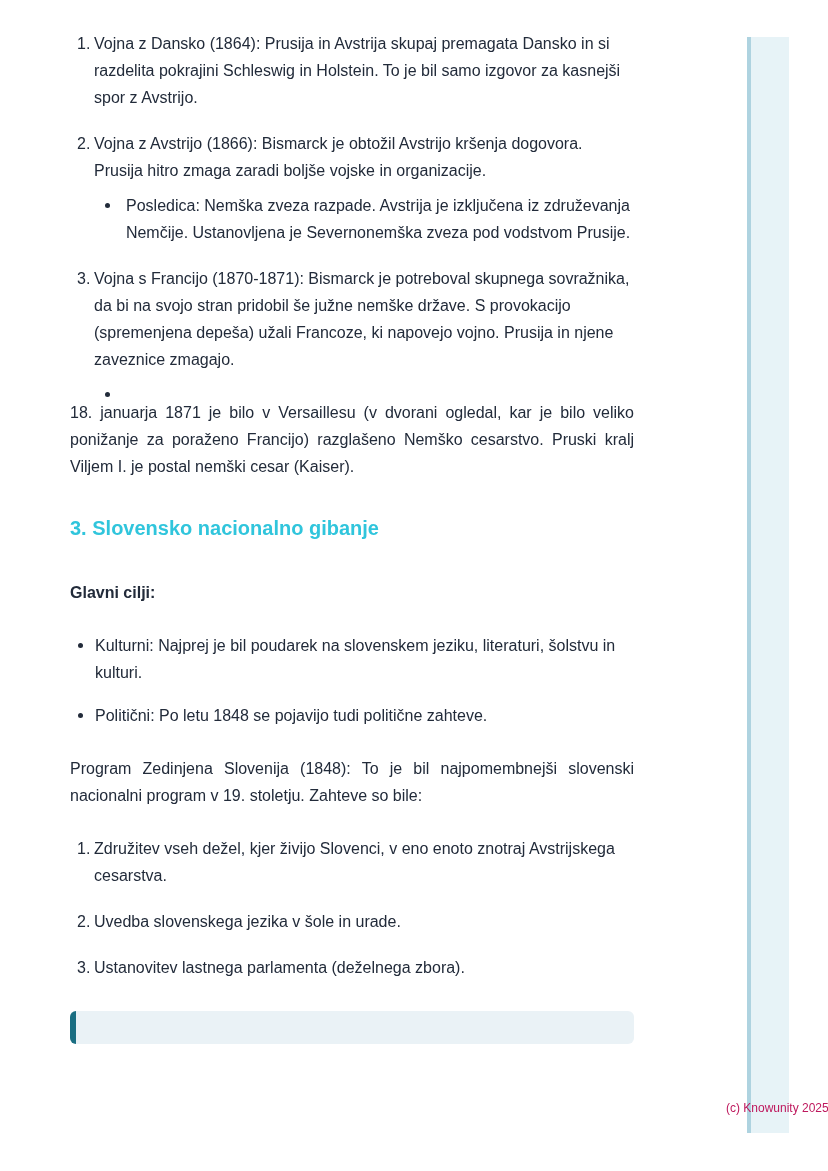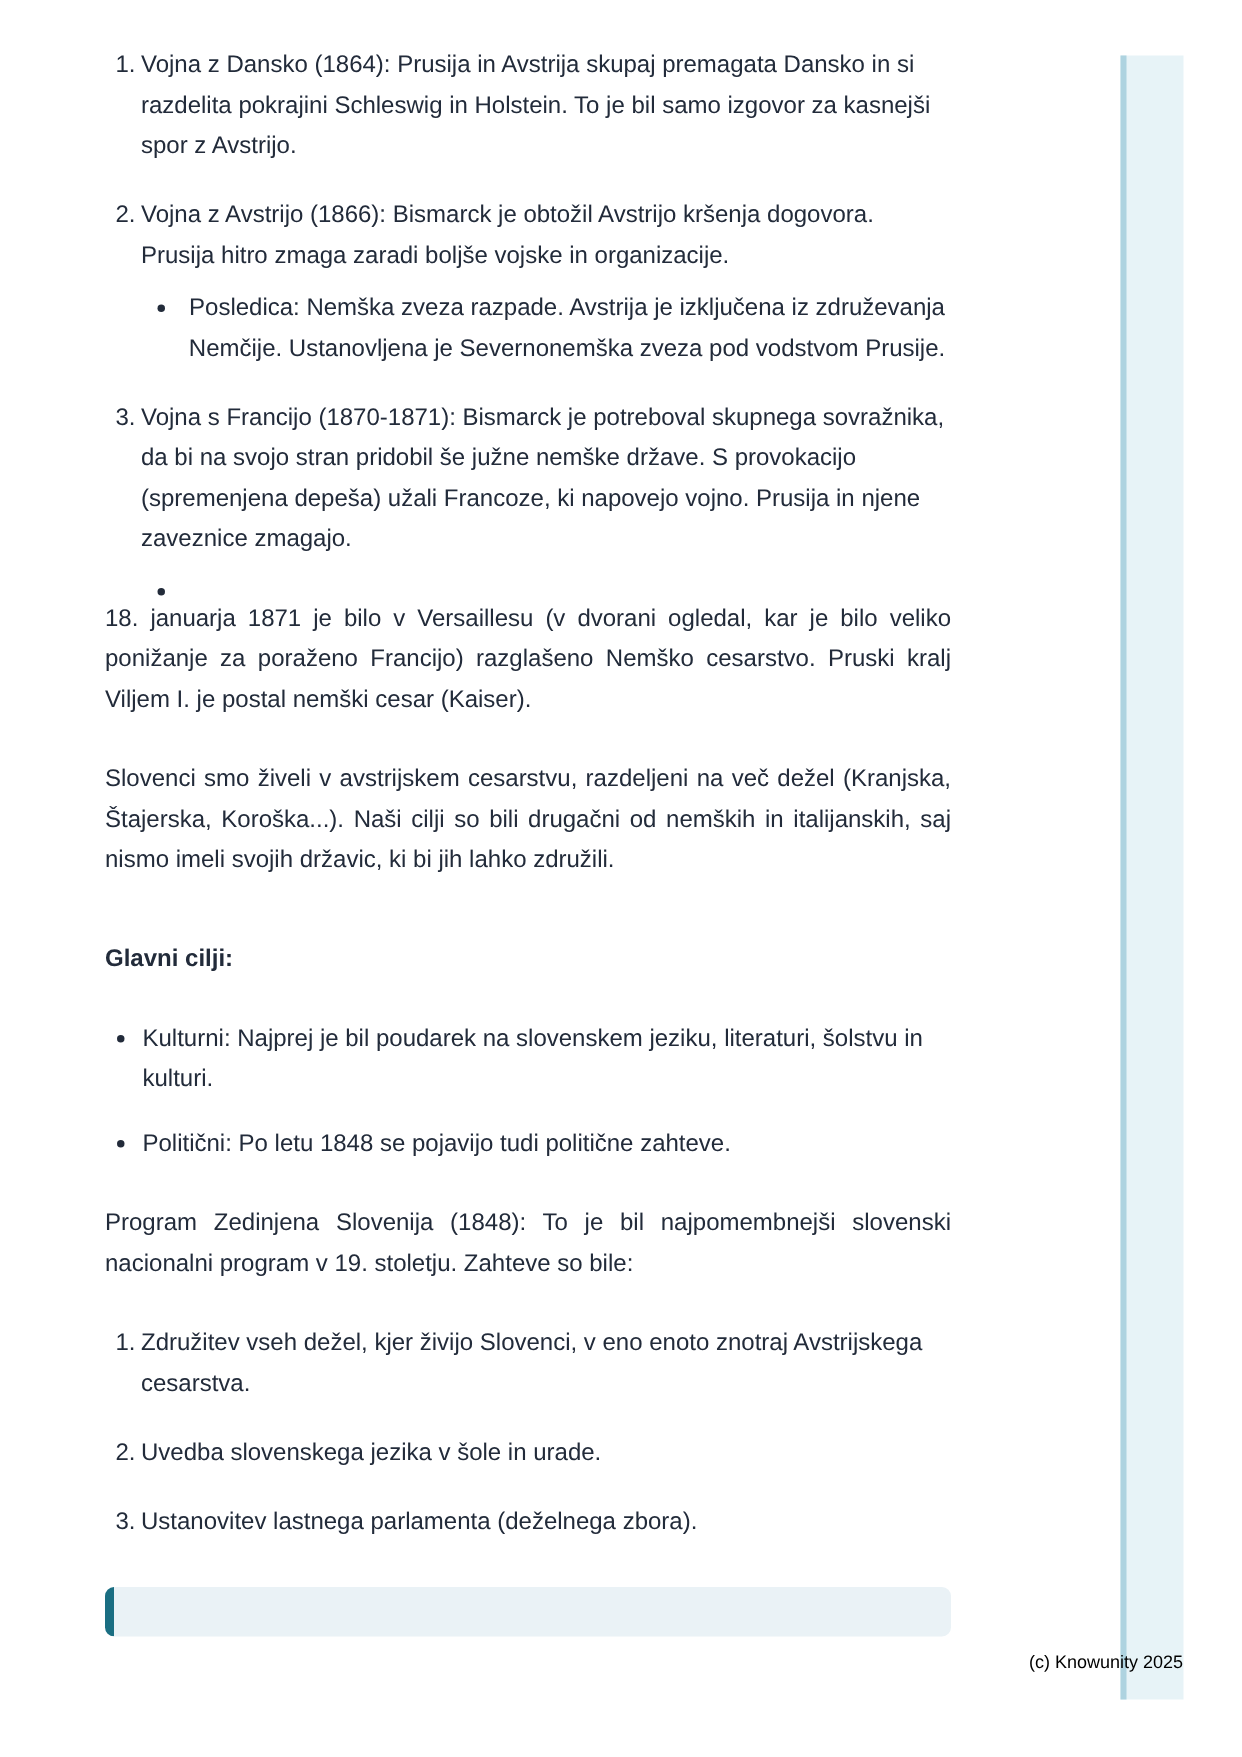--- a/index.html
+++ b/index.html
@@ -96,25 +96,25 @@
     left: 747px;
     top: 37px;
     width: 38px;
     height: 1096px;
     background: #e7f3f7;
     border-left: 4px solid #aed3e0;
     z-index: 1;
   }
   .watermark {
     position: absolute;
-    left: 686px;
+    left: 726px;
     top: 1100px;
     font-size: 12px;
     line-height: 16px;
-    color: #000000;
+    color: #be185d;
     z-index: 2;
     white-space: nowrap;
   }
 </style>
 </head>
 <body>
 
 <div class="side-strip"></div>
 <div class="watermark">(c) Knowunity 2025</div>
 
@@ -141,22 +141,22 @@
       <div class="sublist">
         <div class="sbitem">
           <span class="dot"></span>
         </div>
       </div>
     </div>
   </div>
 
   <div class="para justify"><span class="bold">18. januarja 1871</span><span> je bilo v Versaillesu (v dvorani ogledal, kar je bilo veliko ponižanje za poraženo Francijo) razglašeno </span><span class="bold">Nemško cesarstvo</span><span>. Pruski kralj Viljem I. je postal nemški cesar (Kaiser).</span></div>
 
+  <div class="section-heading">3. Slovensko nacionalno gibanje</div>
 
-  <div class="para justify">Slovenci smo živeli v avstrijskem cesarstvu, razdeljeni na več dežel (Kranjska, Štajerska, Koroška...). Naši cilji so bili drugačni od nemških in italijanskih, saj nismo imeli svojih državic, ki bi jih lahko združili.</div>
 
   <div class="subhead">Glavni cilji:</div>
 
   <div class="blist">
     <div class="bitem">
       <span class="dot"></span>
       <span><span class="bold">Kulturni:</span><span> Najprej je bil poudarek na slovenskem jeziku, literaturi, šolstvu in kulturi.</span></span>
     </div>
     <div class="bitem">
       <span class="dot"></span>

